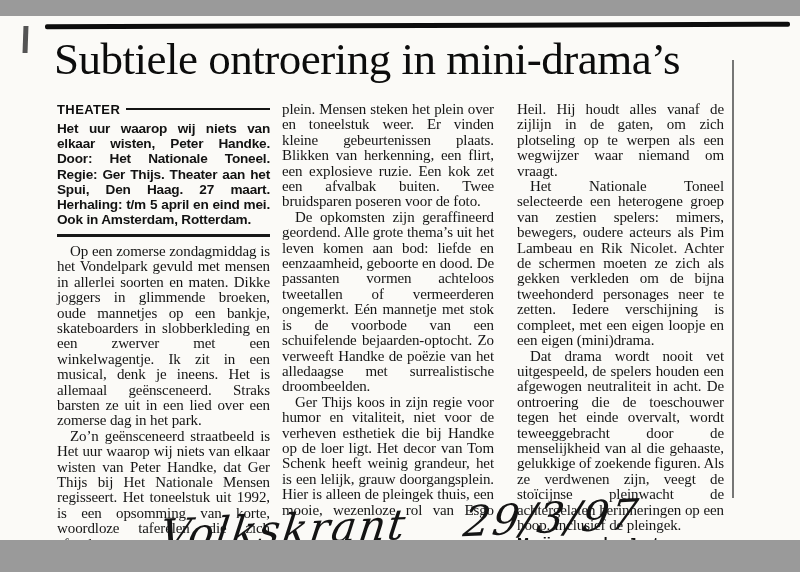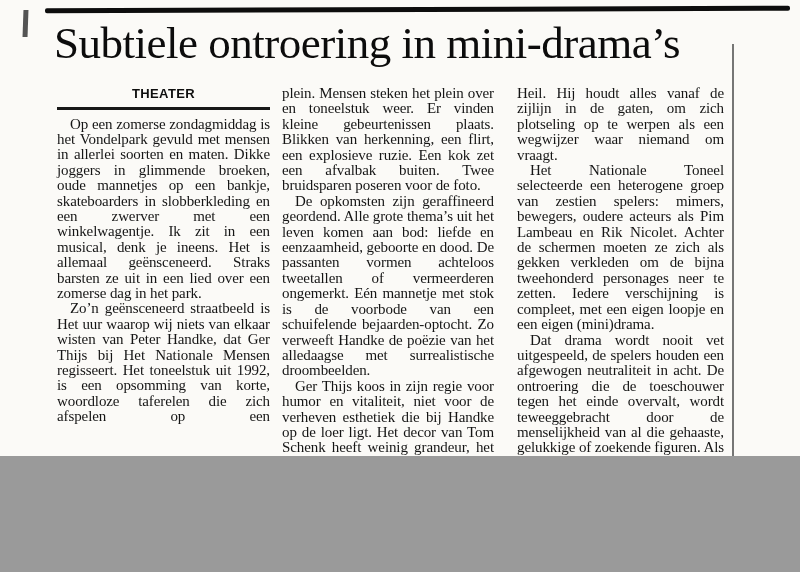--- a/index.html
+++ b/index.html
@@ -1,17 +1,17 @@
 <!DOCTYPE html>
 <html lang="nl"><head>
 <meta charset="utf-8">
 <style>
   html,body{margin:0;padding:0;background:#9a9a9a;}
   .page{
-    position:relative;width:800px;height:456px;margin:0 auto;
+    position:relative;width:800px;height:524px;margin:16px auto;
     background:#fbfaf7;overflow:hidden;color:#161616;
     font-family:"Liberation Serif",serif;
   }
   
   .top-rule{position:absolute;left:45px;top:7px;width:745px;height:5px;
     background:#0d0d0d;transform:rotate(-0.2deg);border-radius:2px;}
   .corner-mark{position:absolute;left:23px;top:10px;width:5px;height:27px;
     background:#2a2a2a;opacity:.8;transform:rotate(2deg);}
   .right-rule{position:absolute;left:732px;top:44px;width:2px;height:438px;
     background:#4a4a4a;opacity:.75;}
@@ -22,21 +22,21 @@
     position:absolute;left:54px;top:18px;width:690px;margin:0;
     font-family:"Liberation Serif",serif;font-weight:500;
     font-size:45px;line-height:1.15;letter-spacing:-0.5px;color:#0c0c0c;
     white-space:nowrap;
   }
   
   .col{position:absolute;top:86px;}
   .col1{left:57px;width:213px;}
   .col2{left:282px;width:212px;}
   .col3{left:517px;width:207px;}
-  .kicker-row{display:flex;align-items:center;height:14px;margin-bottom:5px;flex-direction:column;}
+  .kicker-row{display:flex;align-items:center;height:14px;margin-bottom:5px;}
   .kicker-label{
     font-family:"Liberation Sans",sans-serif;font-weight:bold;
     font-size:13px;letter-spacing:.4px;color:#0e0e0e;
   }
   .kicker-rule{flex:1;height:2px;background:#141414;margin-left:6px;}
   .credits{
     margin:0;font-family:"Liberation Sans",sans-serif;font-weight:bold;
     font-size:13.6px;line-height:15.2px;letter-spacing:-0.2px;
     text-align:justify;color:#121212;
   }
@@ -71,20 +71,21 @@
 
   <h1 class="headline">Subtiele ontroering in mini-drama’s</h1>
 
   <div class="right-rule"></div>
 
   <div class="col col1">
     <div class="kicker-row">
       <span class="kicker-label">THEATER</span>
       <span class="kicker-rule"></span>
     </div>
+    <p class="credits">Het uur waarop wij niets van elkaar wisten, Peter Handke. Door: Het Nationale Toneel. Regie: Ger Thijs. Theater aan het Spui, Den Haag. 27 maart. Herhaling: t/m 5 april en eind mei. Ook in Amsterdam, Rotterdam.</p>
     <div class="intro-divider"></div>
     <p class="body-par indent">Op een zomerse zondagmiddag is het Vondelpark gevuld met mensen in allerlei soorten en maten. Dikke joggers in glimmende broeken, oude mannetjes op een bankje, skateboarders in slobberkleding en een zwerver met een winkelwagentje. Ik zit in een musical, denk je ineens. Het is allemaal geënsceneerd. Straks barsten ze uit in een lied over een zomerse dag in het park.</p>
     <p class="body-par indent cont-end">Zo’n geënsceneerd straatbeeld is Het uur waarop wij niets van elkaar wisten van Peter Handke, dat Ger Thijs bij Het Nationale Mensen regisseert. Het toneelstuk uit 1992, is een opsomming van korte, woordloze taferelen die zich afspelen op een</p>
   </div>
 
   <div class="col col2">
     <p class="body-par">plein. Mensen steken het plein over en toneelstuk weer. Er vinden kleine gebeurtenissen plaats. Blikken van herkenning, een flirt, een explosieve ruzie. Een kok zet een afvalbak buiten. Twee bruidsparen poseren voor de foto.</p>
     <p class="body-par indent">De opkomsten zijn geraffineerd geordend. Alle grote thema’s uit het leven komen aan bod: liefde en eenzaamheid, geboorte en dood. De passanten vormen achteloos tweetallen of vermeerderen ongemerkt. Eén mannetje met stok is de voorbode van een schuifelende bejaarden-optocht. Zo verweeft Handke de poëzie van het alledaagse met surrealistische droombeelden.</p>
     <p class="body-par indent cont-end">Ger Thijs koos in zijn regie voor humor en vitaliteit, niet voor de verheven esthetiek die bij Handke op de loer ligt. Het decor van Tom Schenk heeft weinig grandeur, het is een lelijk, grauw doorgangsplein. Hier is alleen de pleingek thuis, een mooie, wezenloze rol van Esgo</p>
   </div>

